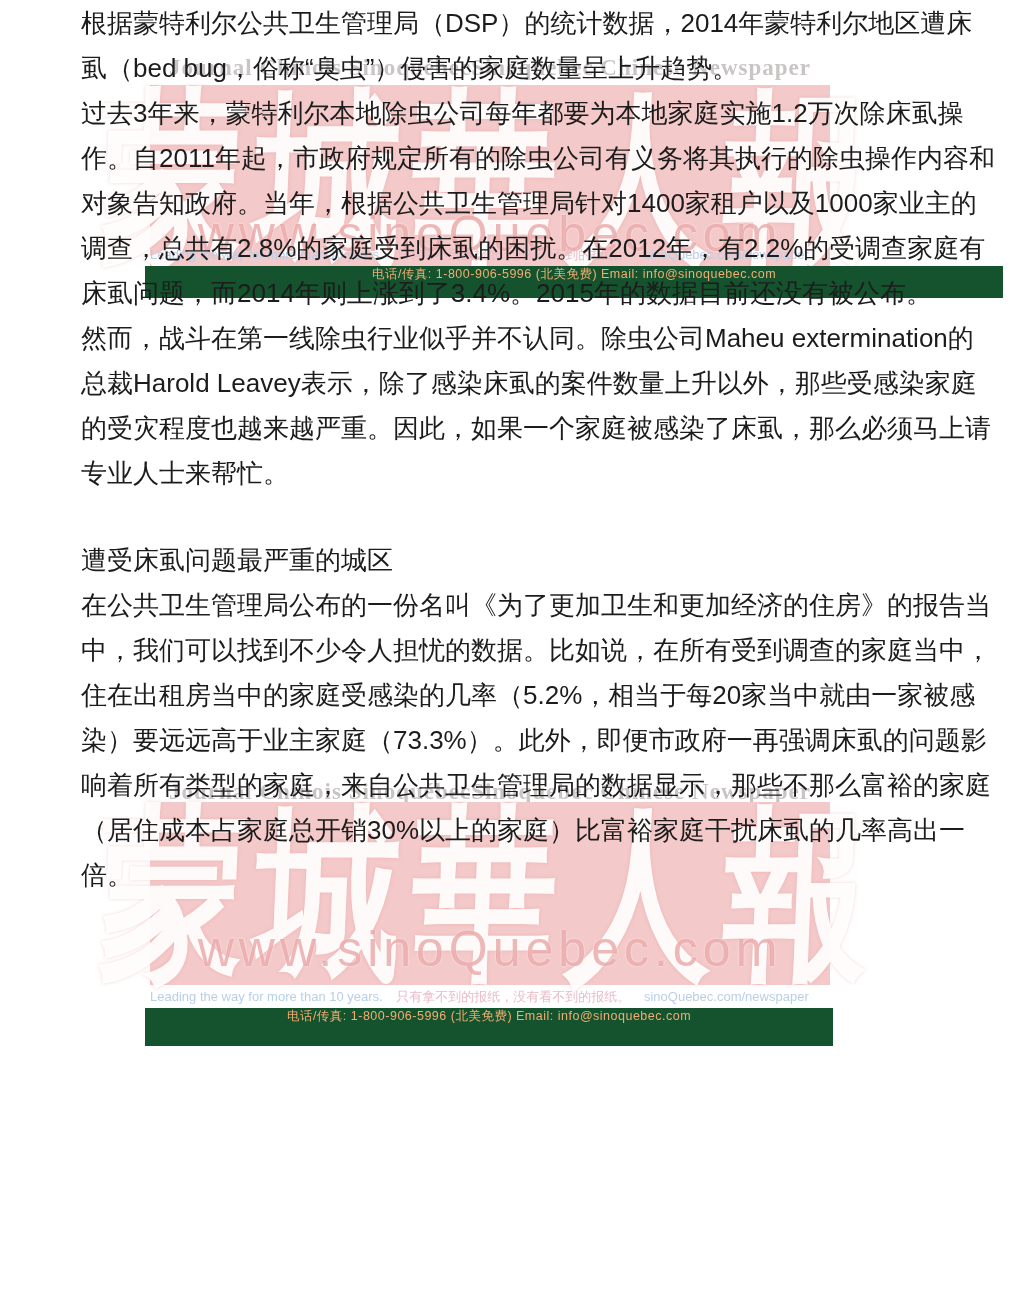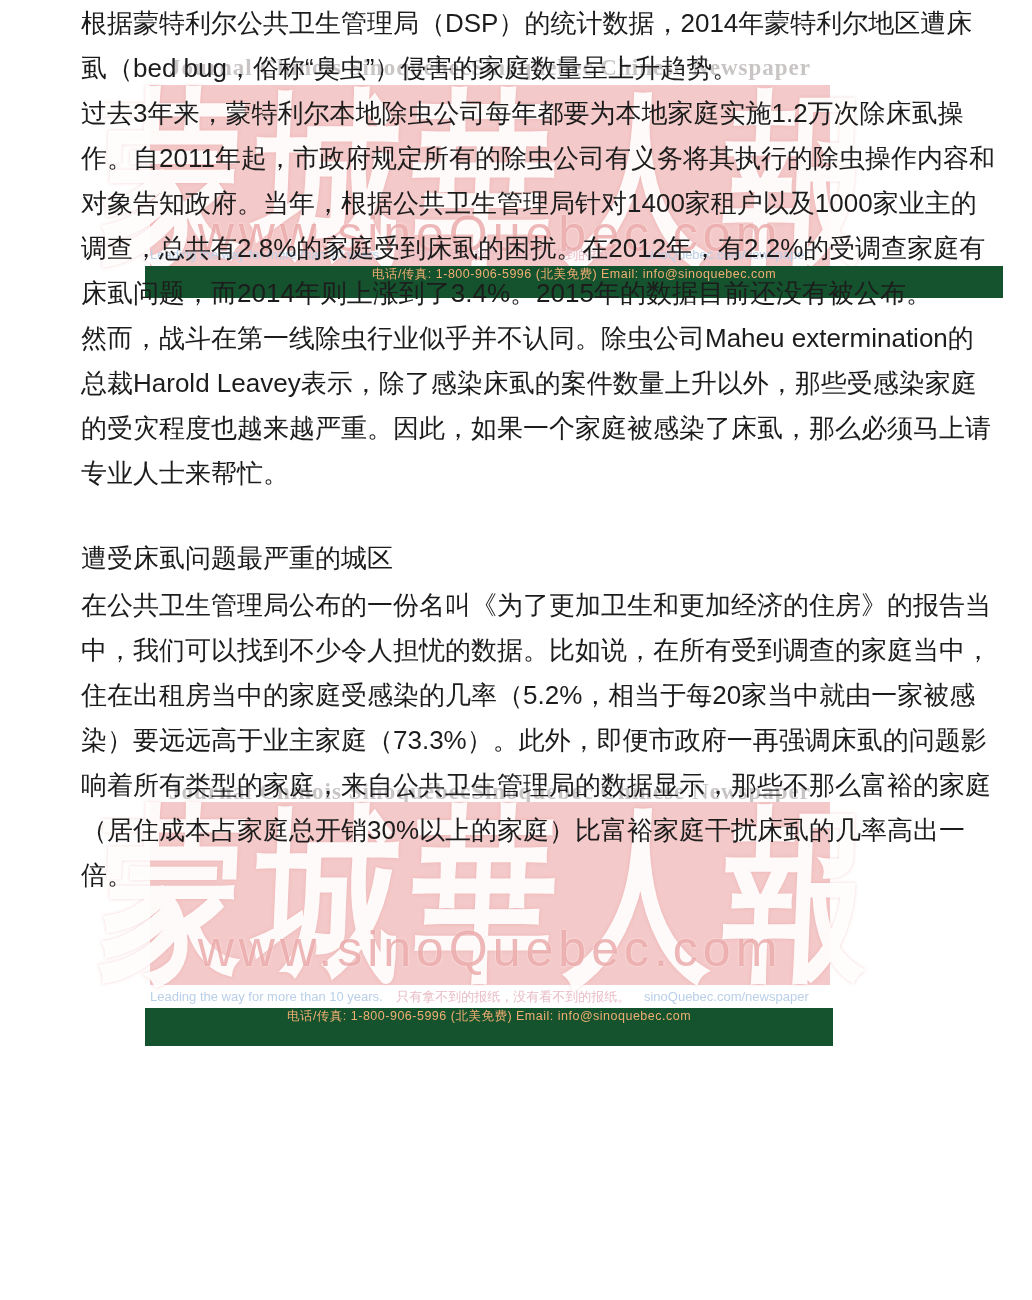--- a/index.html
+++ b/index.html
@@ -73,21 +73,21 @@
     padding:1px 36px 0 46px;
     box-sizing:border-box;
     font-size:26px;line-height:45px;
     color:#1c1c1c;
     letter-spacing:0;
     margin-left:35px;
   }
   .article > * + *{margin-top:42px;}
   .article p, .article h2{margin:0;padding:0;}
   .article h2{
-    font-size:26px;line-height:45px;font-weight:400;font-family:Liberation Mono, monospace;
+    font-size:26px;line-height:45px;font-weight:400;
   }
   .section p{margin-top:0;}
 </style>
 </head>
 <body>
 
 <div class="page">
 
   <div class="wm1">
     <div class="wm-el wm-header">

